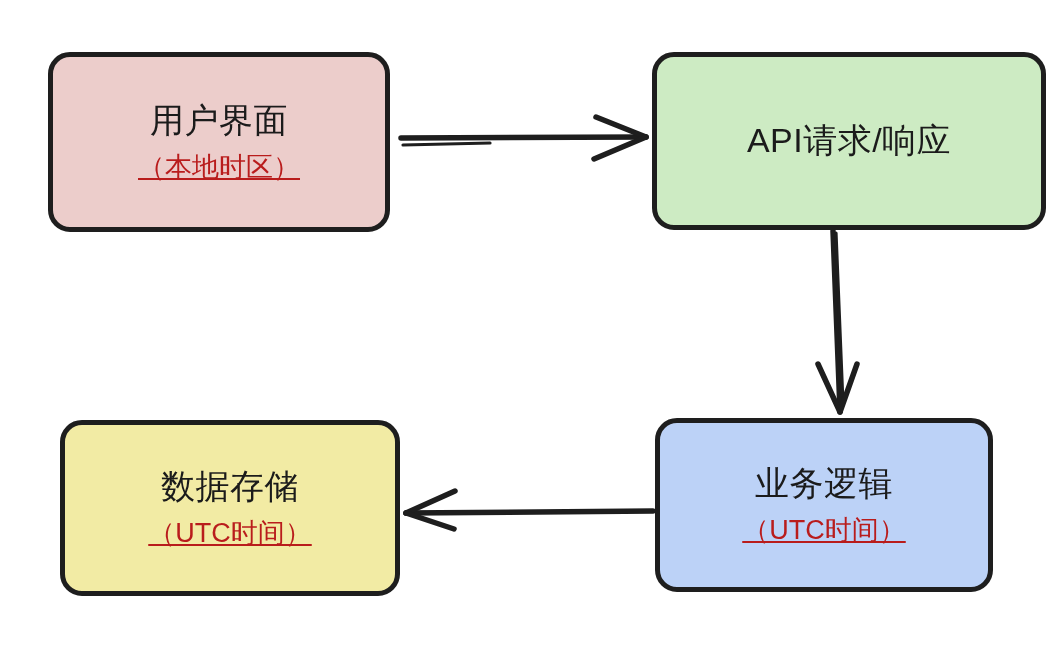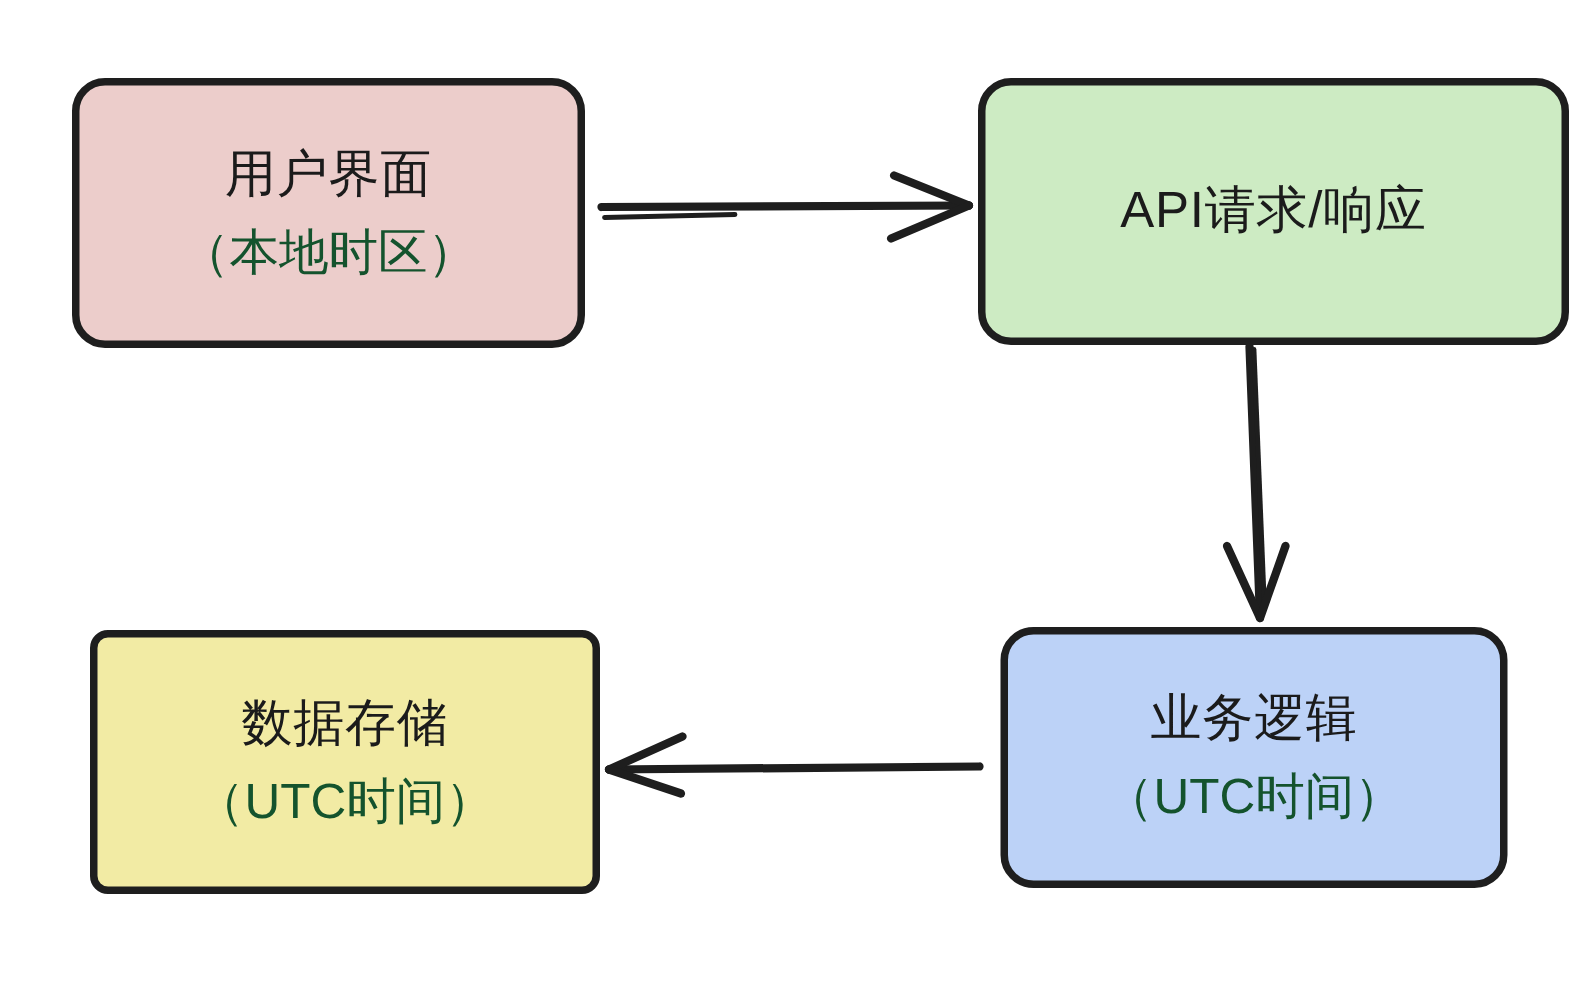--- a/index.html
+++ b/index.html
@@ -27,31 +27,32 @@
     text-align: center;
   }
   .node .title {
     font-size: 34px;
     line-height: 1.15;
     color: #1b1b1b;
     letter-spacing: 0.5px;
     white-space: nowrap;
   }
   .node .subtitle {
-    font-size: 33px;
+    font-size: 27px;
     line-height: 1.15;
-    color: #14532d;
+    color: #b91c1c;
     margin-top: 12px;
     white-space: nowrap;
+    text-decoration: underline;
   }
 
   #node-ui      { left: 48px;  top: 52px;  width: 342px; height: 180px; background: #eccdcb; }
   #node-api     { left: 652px; top: 52px;  width: 394px; height: 178px; background: #cdebc3; }
-  #node-storage { left: 60px;  top: 420px; width: 340px; height: 176px; background: #f2eba4; border-radius: 12px; }
-  #node-logic   { left: 655px; top: 418px; width: 338px; height: 174px; background: #bcd2f7; margin-left: 12px; }
+  #node-storage { left: 60px;  top: 420px; width: 340px; height: 176px; background: #f2eba4; }
+  #node-logic   { left: 655px; top: 418px; width: 338px; height: 174px; background: #bcd2f7; }
 
   #edges {
     position: absolute;
     left: 0;
     top: 0;
     width: 1058px;
     height: 660px;
     pointer-events: none;
   }
   .edge-line {

